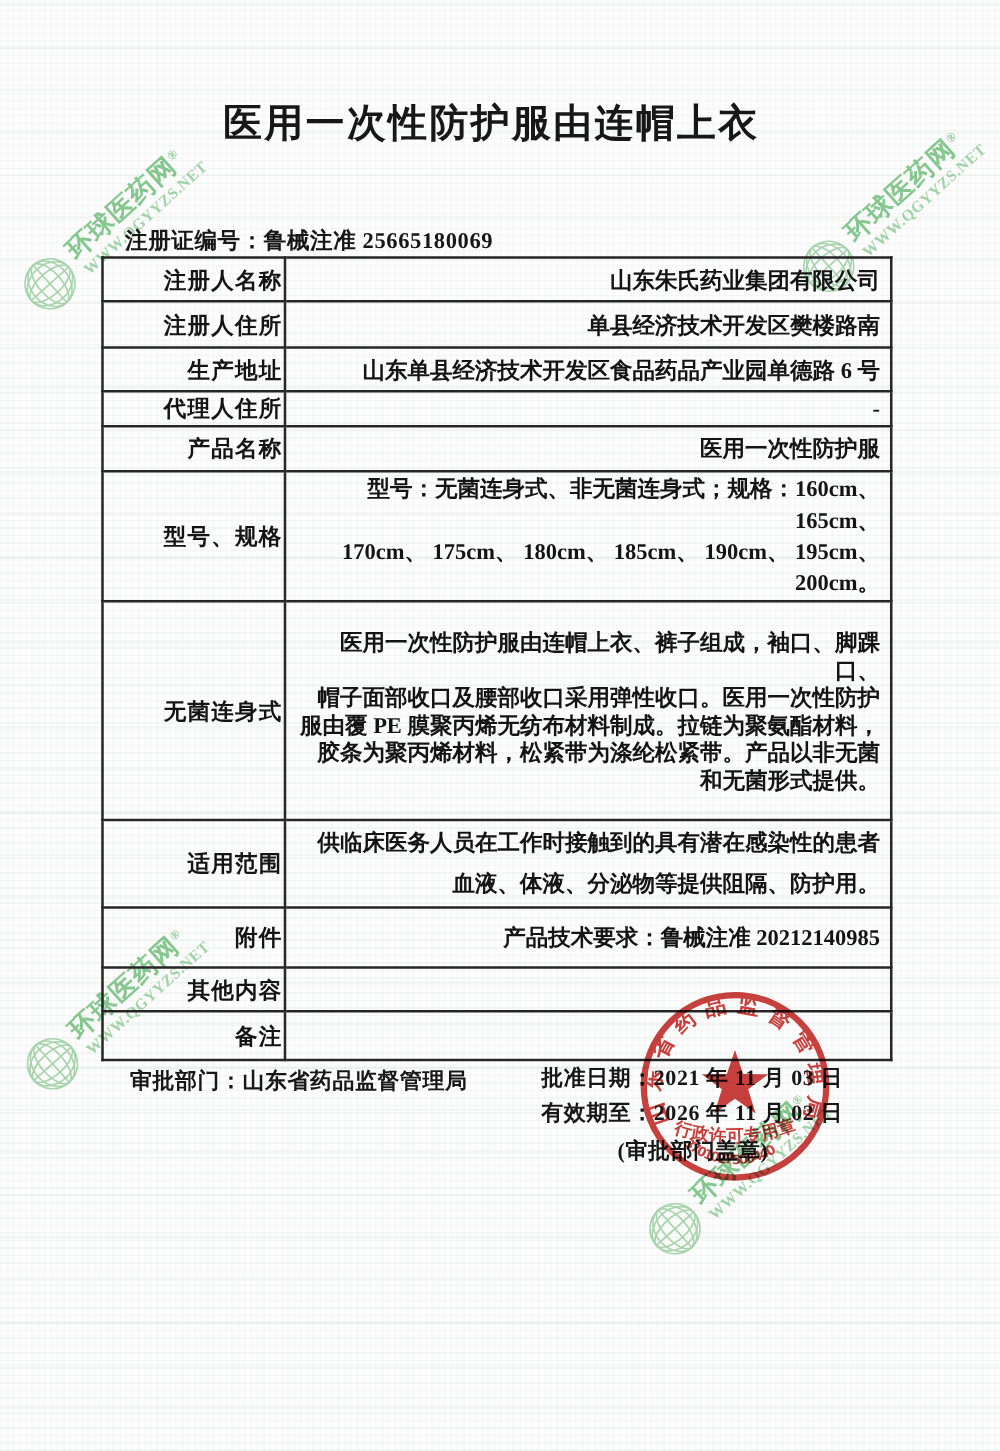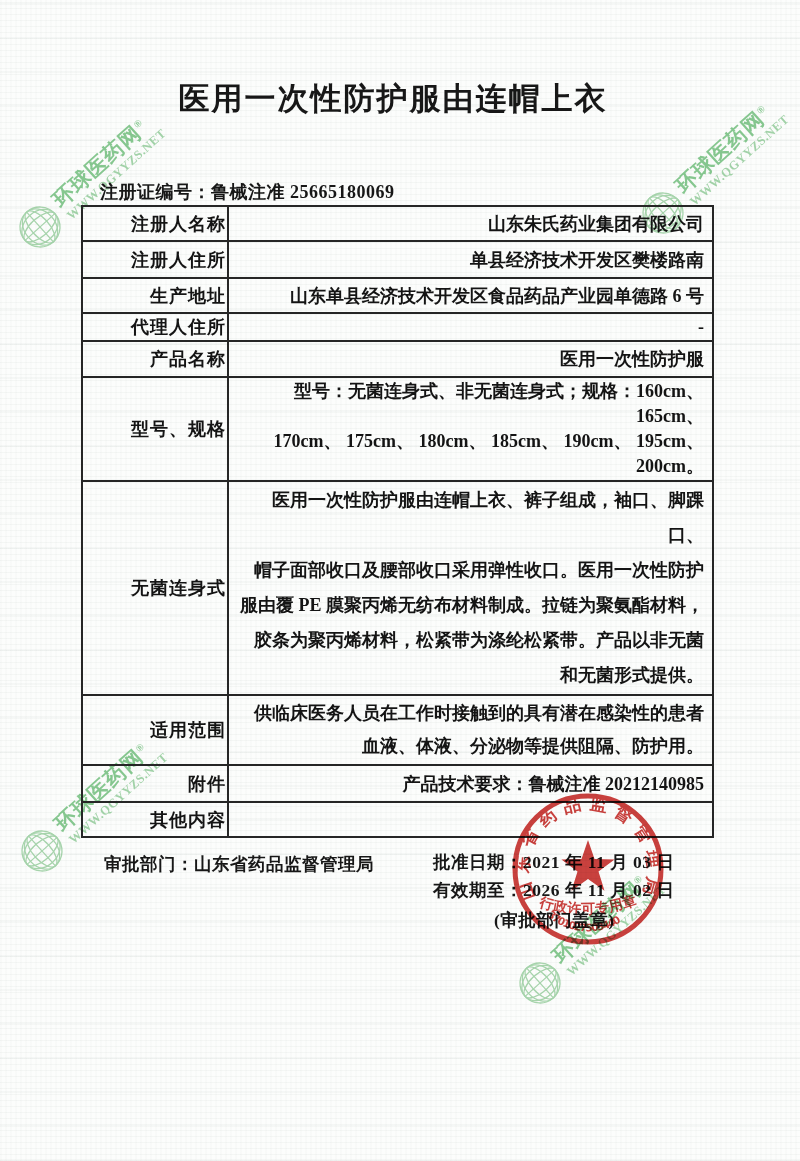--- a/index.html
+++ b/index.html
@@ -51,23 +51,23 @@
     position:absolute;left:81px;top:205px;z-index:2;
     width:631px;border-collapse:collapse;table-layout:fixed;
     font-size:18px;font-weight:600;color:#141414;
   }
   table.cert td{border:2px solid #262626;vertical-align:middle;overflow:hidden;text-align:right;}
   td.lbl{text-align:center;letter-spacing:1px;}
   td.val{padding:1px 8px 1px 11px;white-space:pre-line;}
   tr.r1{height:35px}  tr.r2{height:37px}  tr.r3{height:35px}
   tr.r4{height:36px}  tr.r5{height:23px}  tr.r6{height:36px}
   tr.r7{height:78px}  tr.r8{height:175px} tr.r9{height:66px}
-  tr.r10{height:37px} tr.r11{height:35px} tr.r12{height:39px}
+  tr.r10{height:48px} tr.r11{height:35px} tr.r12{height:39px}
   tr.r7 td.val{line-height:25px;}
-  tr.r8 td.val{line-height:35px;border-radius:18px;}
+  tr.r8 td.val{line-height:22px;border-radius:18px;}
   tr.r9 td.val{line-height:33px;}
 
   
   .foot{position:absolute;z-index:2;font-size:17.5px;font-weight:700;letter-spacing:.5px;}
   .f-dept{left:104px;top:852px;}
   .f-date{left:433px;top:850px;}
   .f-valid{left:433px;top:878px;}
   .f-seal{left:494px;top:908px;font-weight:600;}
 
   
@@ -199,20 +199,24 @@
       <td class="lbl">适用范围</td>
       <td class="val">供临床医务人员在工作时接触到的具有潜在感染性的患者
 血液、体液、分泌物等提供阻隔、防护用。</td>
     </tr>
     <tr class="r10">
       <td class="lbl">附件</td>
       <td class="val">产品技术要求：鲁械注准 20212140985</td>
     </tr>
     <tr class="r11">
       <td class="lbl">其他内容</td>
+      <td class="val"></td>
+    </tr>
+    <tr class="r12">
+      <td class="lbl">备注</td>
       <td class="val"></td>
     </tr>
   </tbody>
     </table>
 
   <div class="foot f-dept">审批部门：山东省药品监督管理局</div>
   <div class="foot f-date">批准日期：2021 年 11 月 03 日</div>
   <div class="foot f-valid">有效期至：2026 年 11 月 02 日</div>
   <div class="foot f-seal">(审批部门盖章)</div>
 

